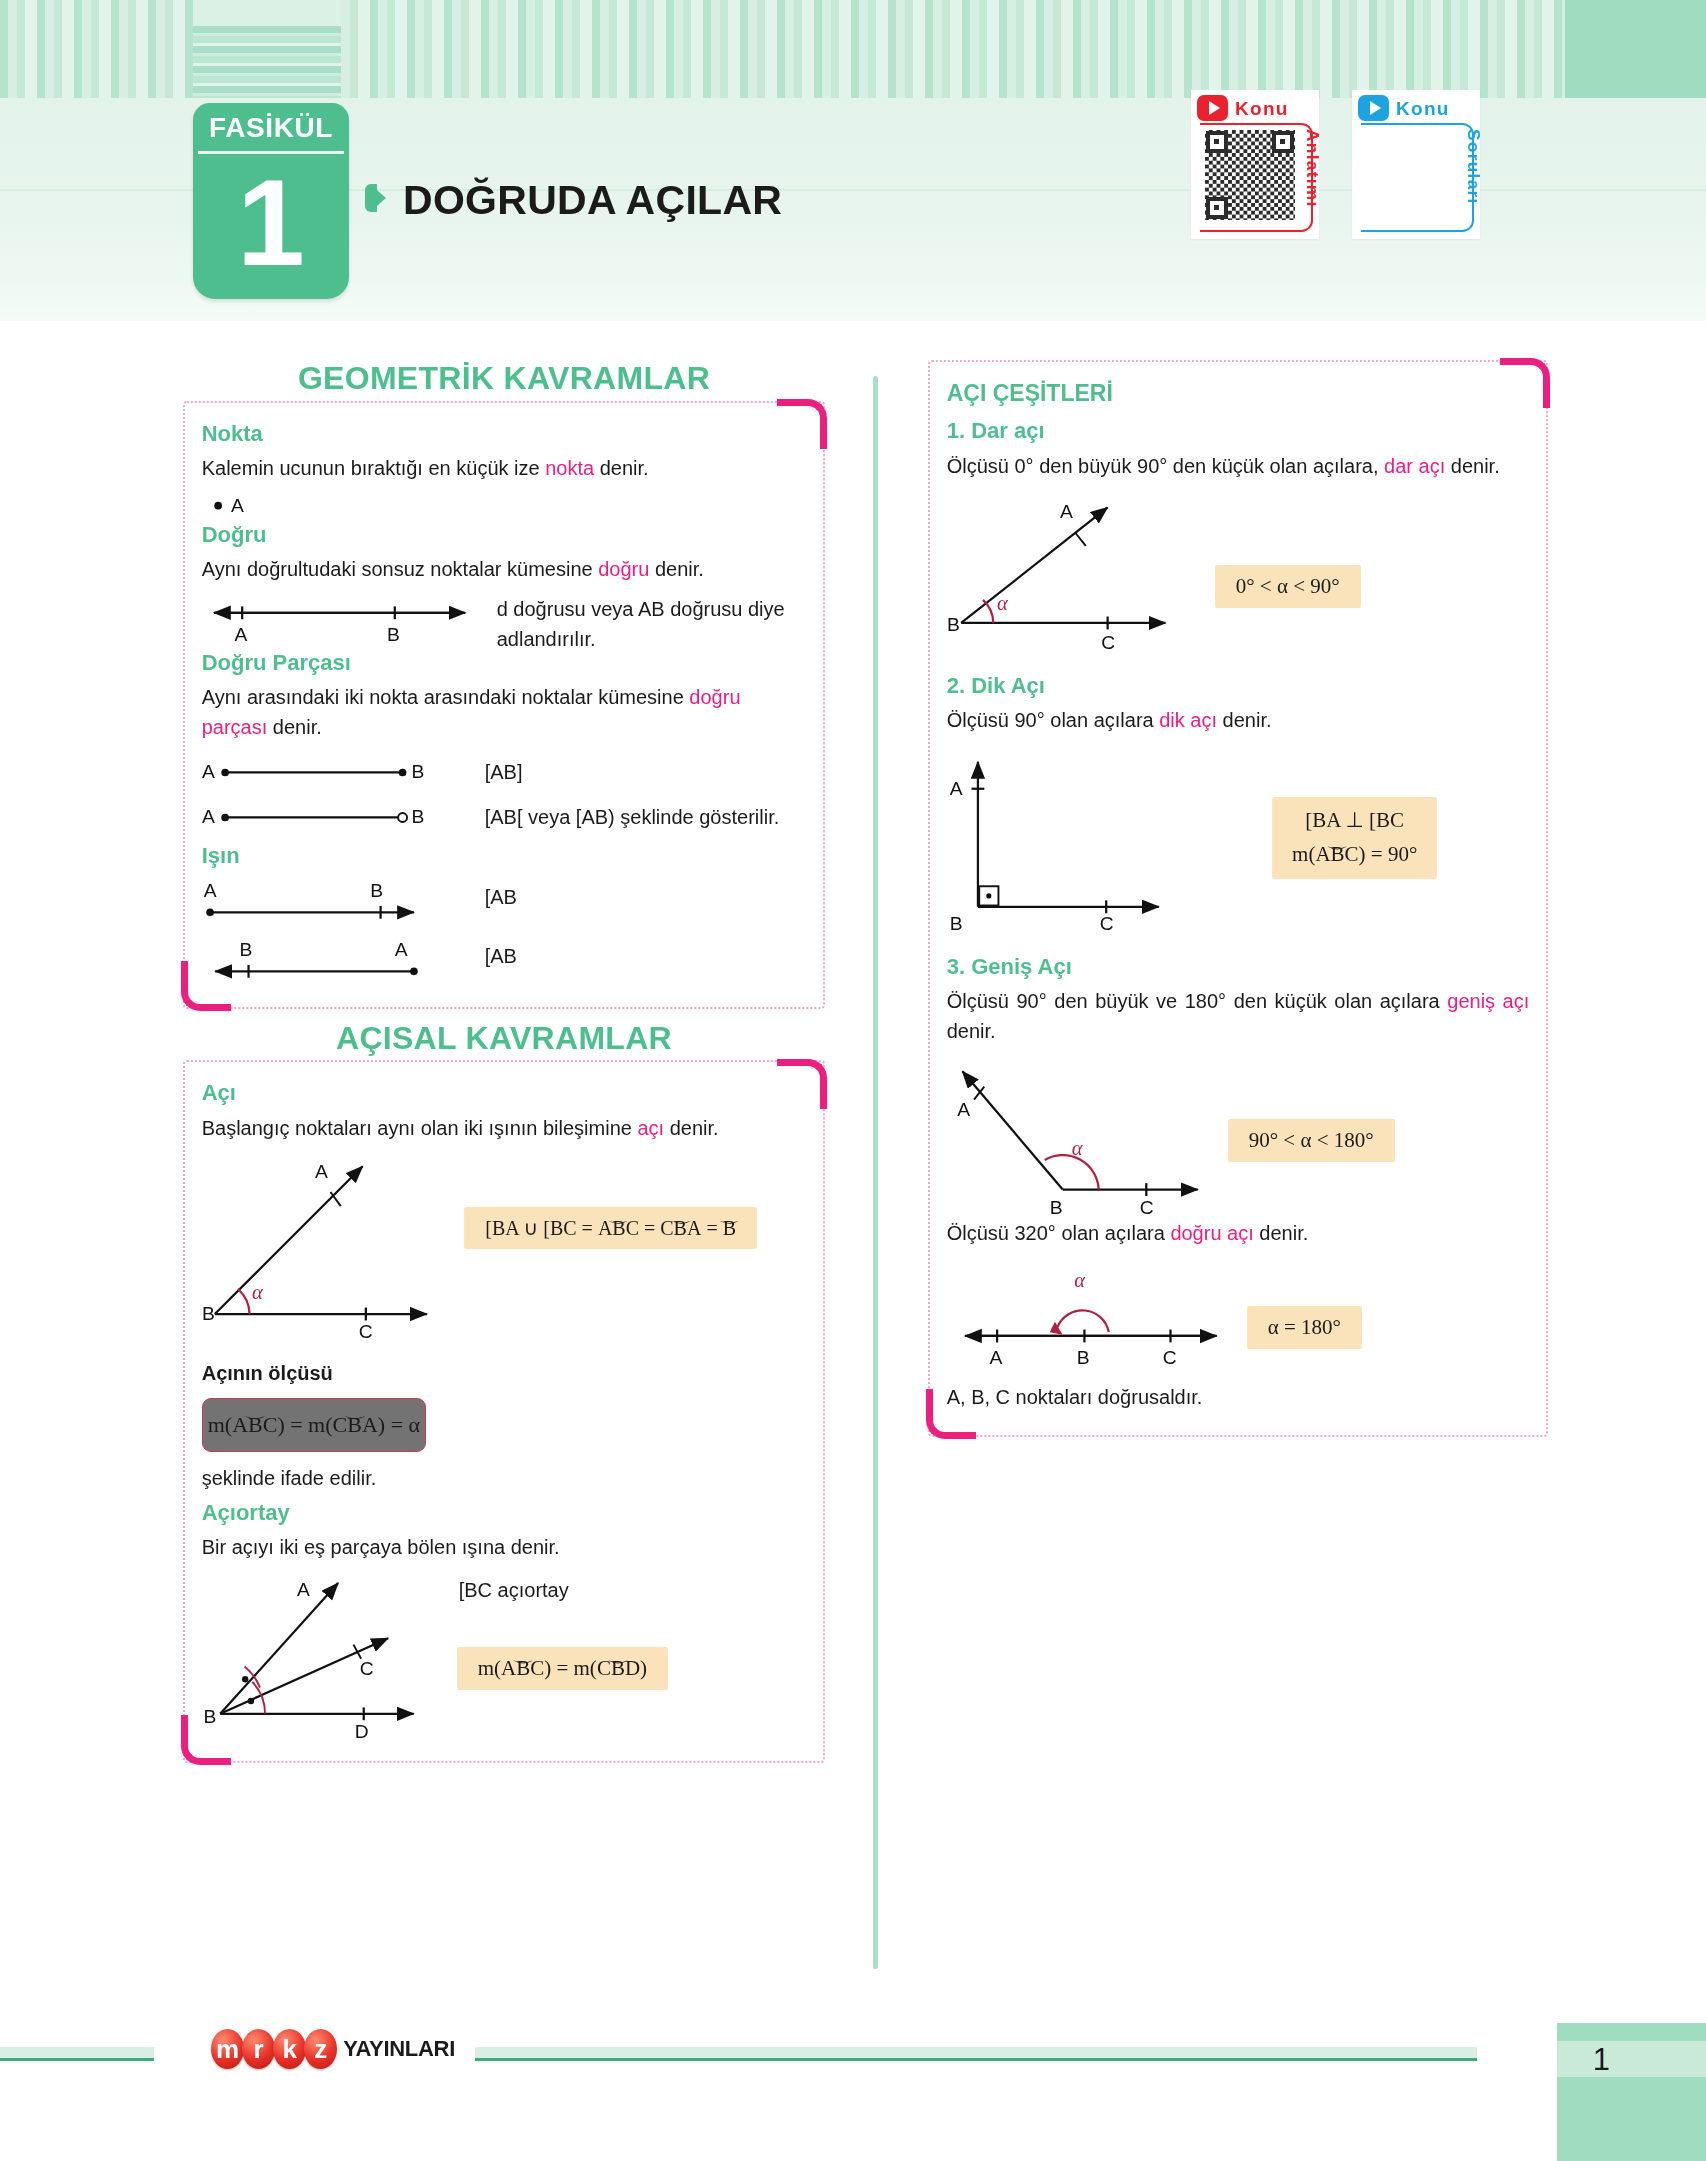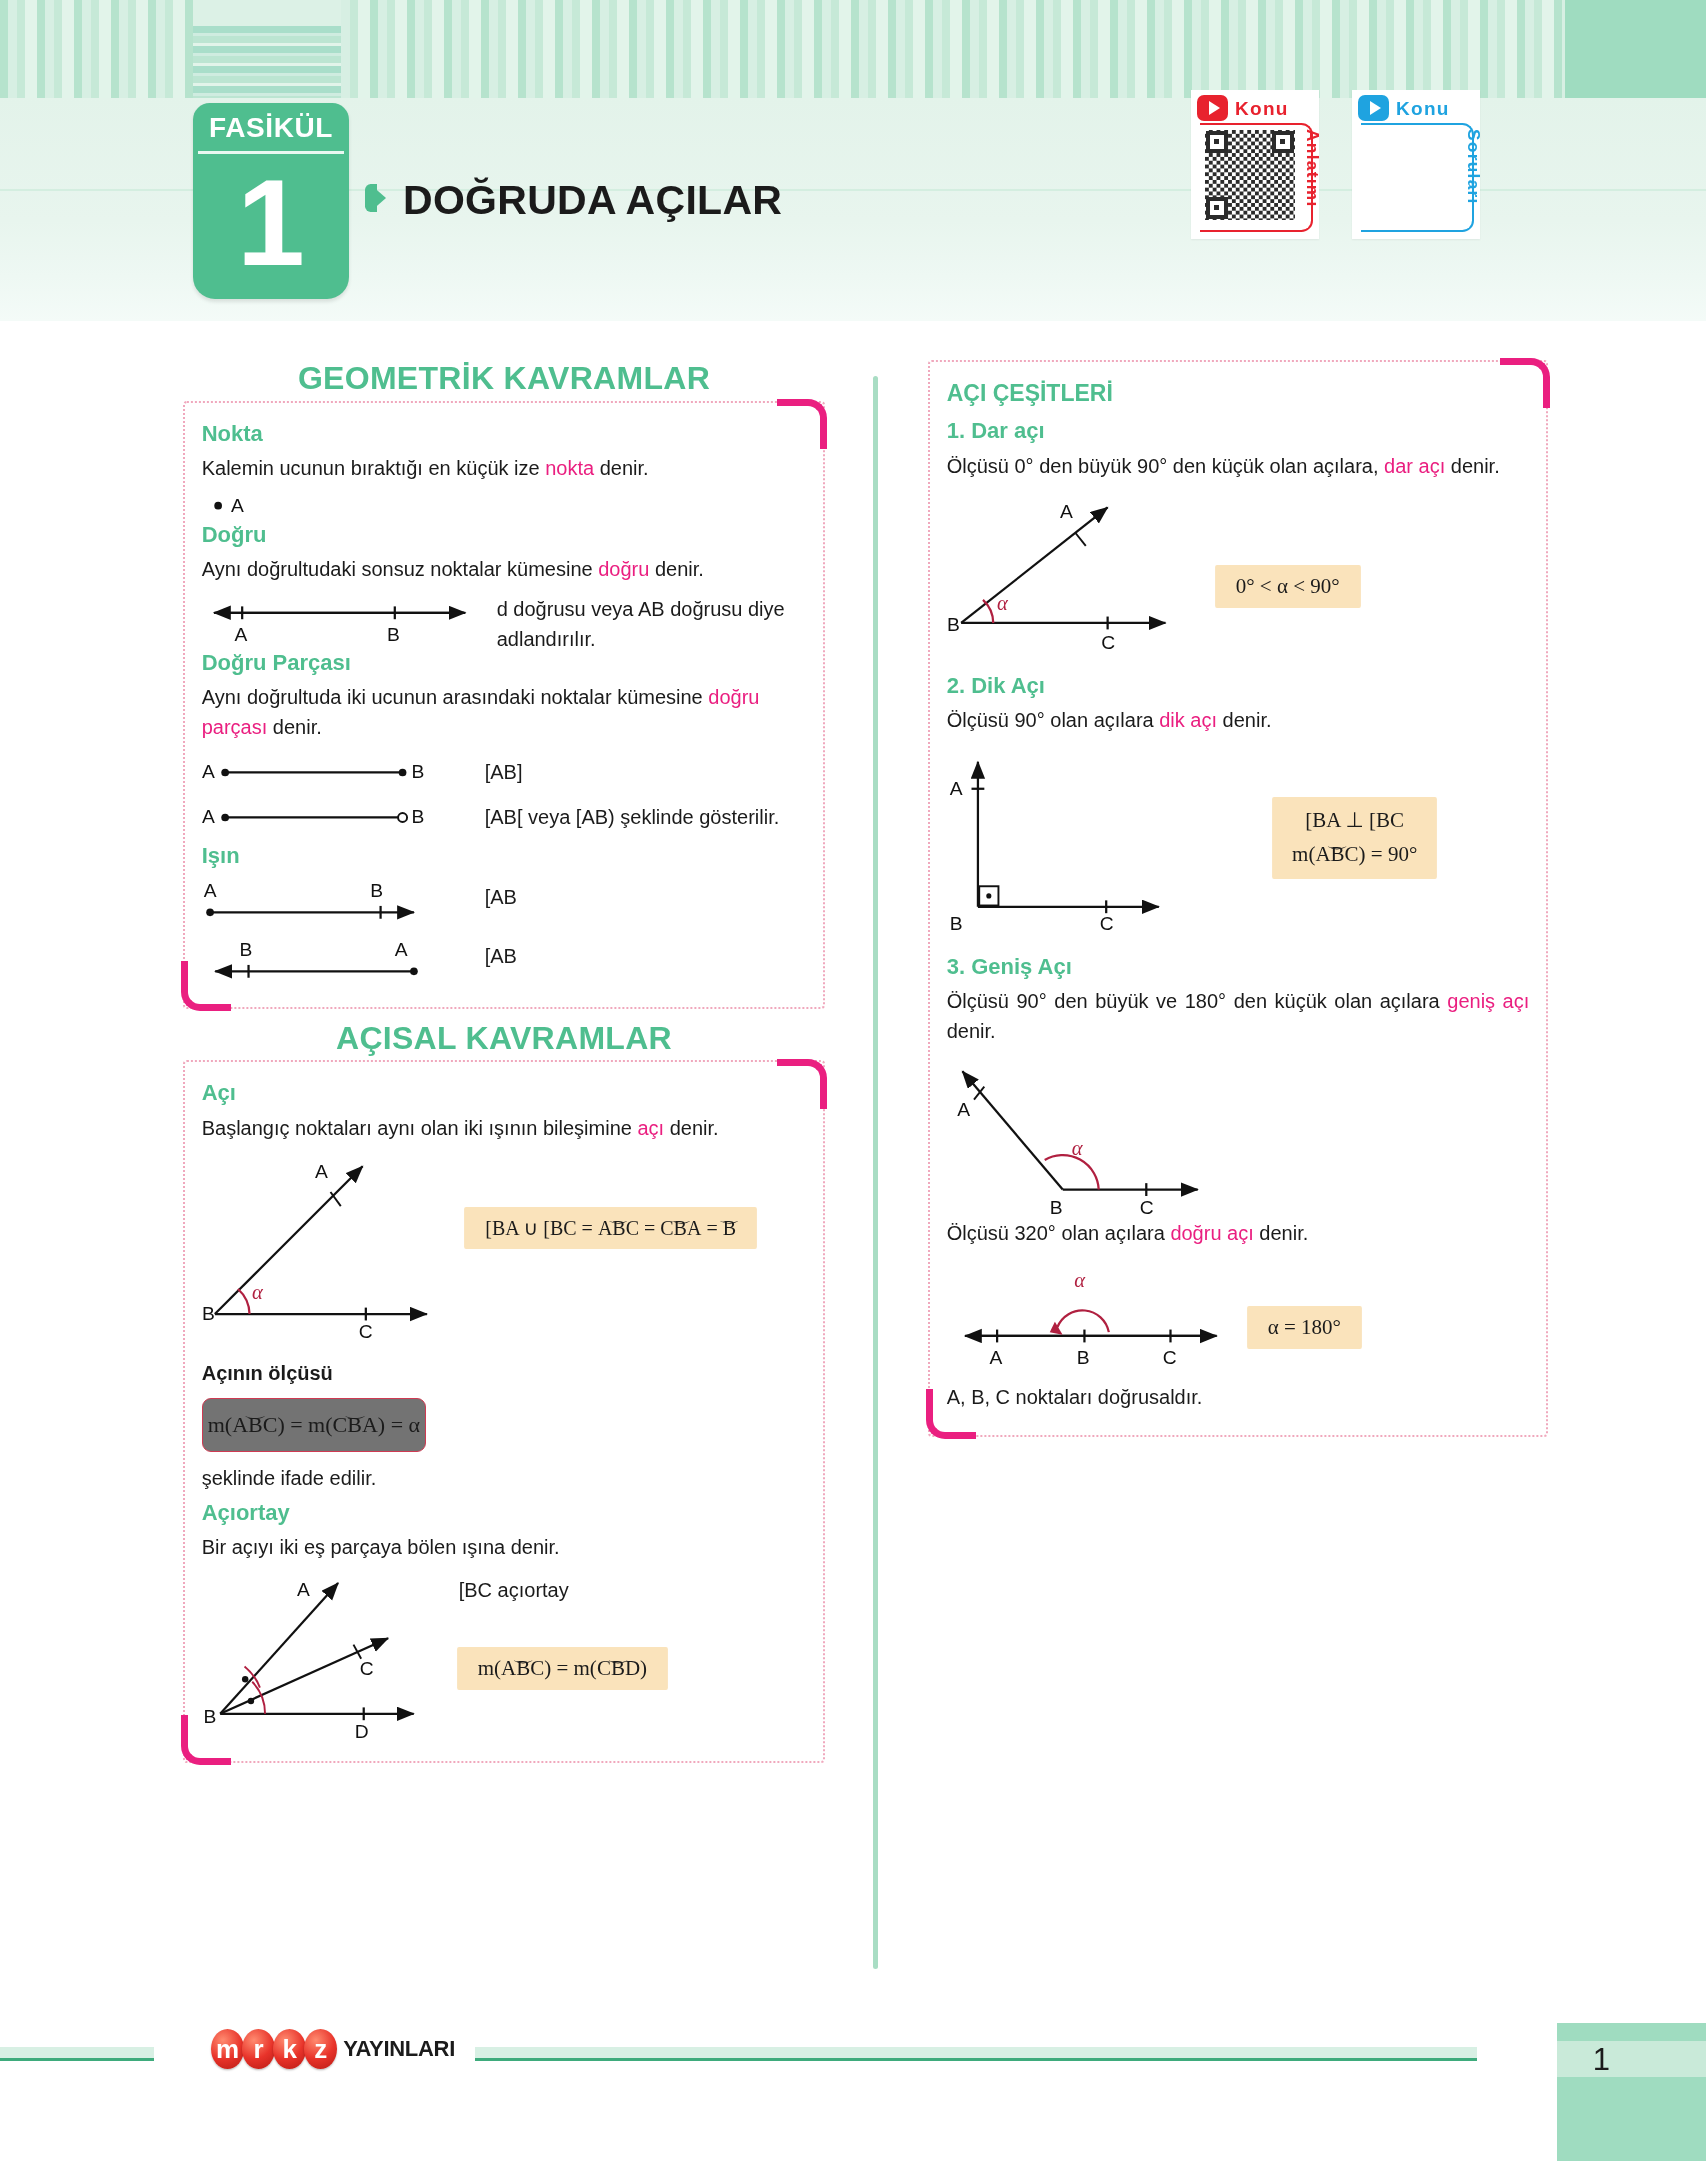--- a/index.html
+++ b/index.html
@@ -363,21 +363,21 @@
             <line x1="300" y1="24" x2="300" y2="44" stroke="#111" stroke-width="3.5"></line>
             <text class="lbl" x="50" y="78">A</text>
             <text class="lbl" x="288" y="78">B</text>
           </svg>
         </div>
         <div class="body-text left" style="width:302px;padding-top:2.6px;">d doğrusu veya AB doğrusu diye adlandırılır.</div>
       </div>
 
       <div class="sub-head" style="margin-top:-5.1px;">Doğru Parçası</div>
       <div class="body-text left">
-        <span>Aynı doğrultuda iki ucunun arasındaki noktalar kümesine </span><span class="kw">doğru parçası</span><span> denir.</span>
+        <span>Aynı arasındaki iki nokta arasındaki noktalar kümesine </span><span class="kw">doğru parçası</span><span> denir.</span>
       </div>
 
       <div class="row" style="margin-top:14px;">
         <div class="fig" style="width:283px;">
           <svg width="270" height="31" viewBox="0 0 420 48">
             <text class="lbl" x="0" y="32">A</text>
             <circle cx="36" cy="24" r="6" fill="#111"></circle>
             <line x1="36" y1="24" x2="312" y2="24" stroke="#111" stroke-width="3.5"></line>
             <circle cx="312" cy="24" r="6" fill="#111"></circle>
             <text class="lbl" x="326" y="32">B</text>
@@ -568,20 +568,23 @@
             <line x1="310" y1="196" x2="310" y2="216" stroke="#111" stroke-width="3.5"></line>
             <line x1="180" y1="206" x2="24" y2="22" stroke="#111" stroke-width="3.5" marker-end="url(#mArrR)"></line>
             <line x1="42" y1="66" x2="58" y2="46" stroke="#111" stroke-width="3"></line>
             <path d="M 236 206 A 56 56 0 0 0 152 160" fill="none" stroke="#b02040" stroke-width="3.5"></path>
             <text class="lbl" x="16" y="92">A</text>
             <text class="lbl" x="160" y="244">B</text>
             <text class="lbl" x="300" y="244">C</text>
             <text class="lbl-a" x="194" y="152">α</text>
           </svg>
         </div>
+        <div style="width:289px;padding-top:62px;">
+          <span class="hl">90° &lt; α &lt; 180°</span>
+        </div>
       </div>
 
       <div class="body-text left">
         <span>Ölçüsü 320° olan açılara </span><span class="kw">doğru açı</span><span> denir.</span>
       </div>
       <div class="row" style="margin-top:11.6px;">
         <div class="fig" style="width:302px;">
           <svg width="289" height="116" viewBox="0 0 450 180">
             <line x1="30" y1="118" x2="420" y2="118" stroke="#111" stroke-width="3.5" marker-end="url(#mArrR)"></line>
             <line x1="418" y1="118" x2="28" y2="118" stroke="#111" stroke-width="3.5" marker-end="url(#mArrL)"></line>

